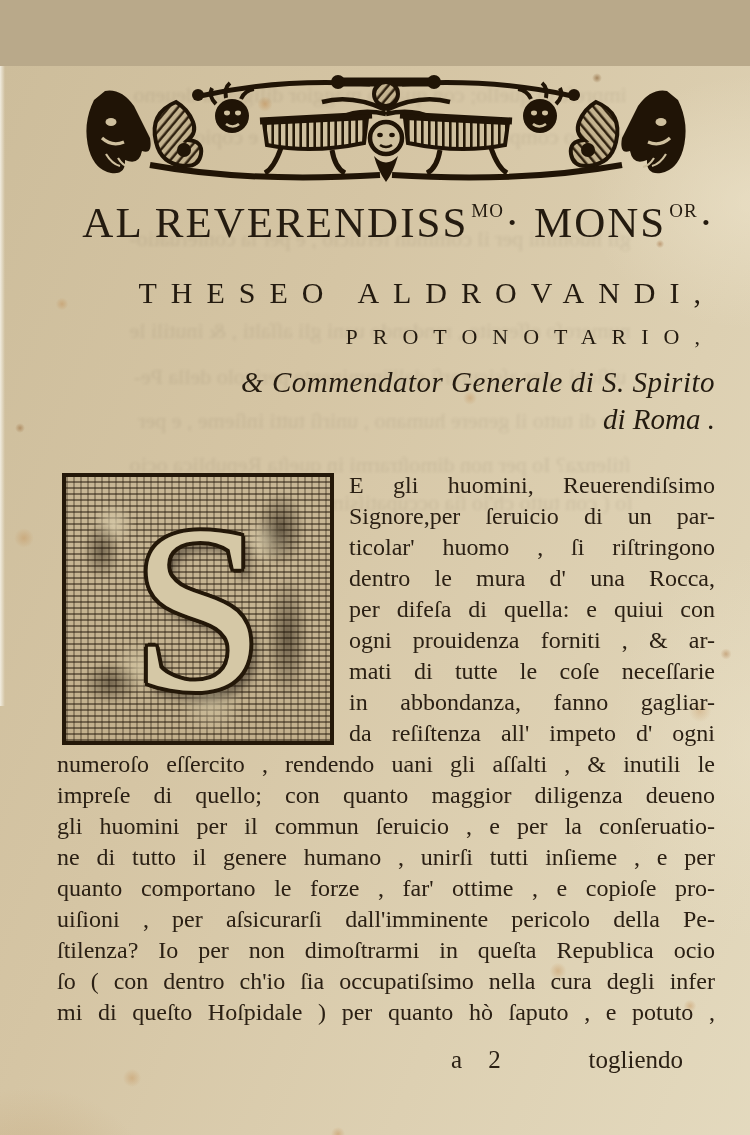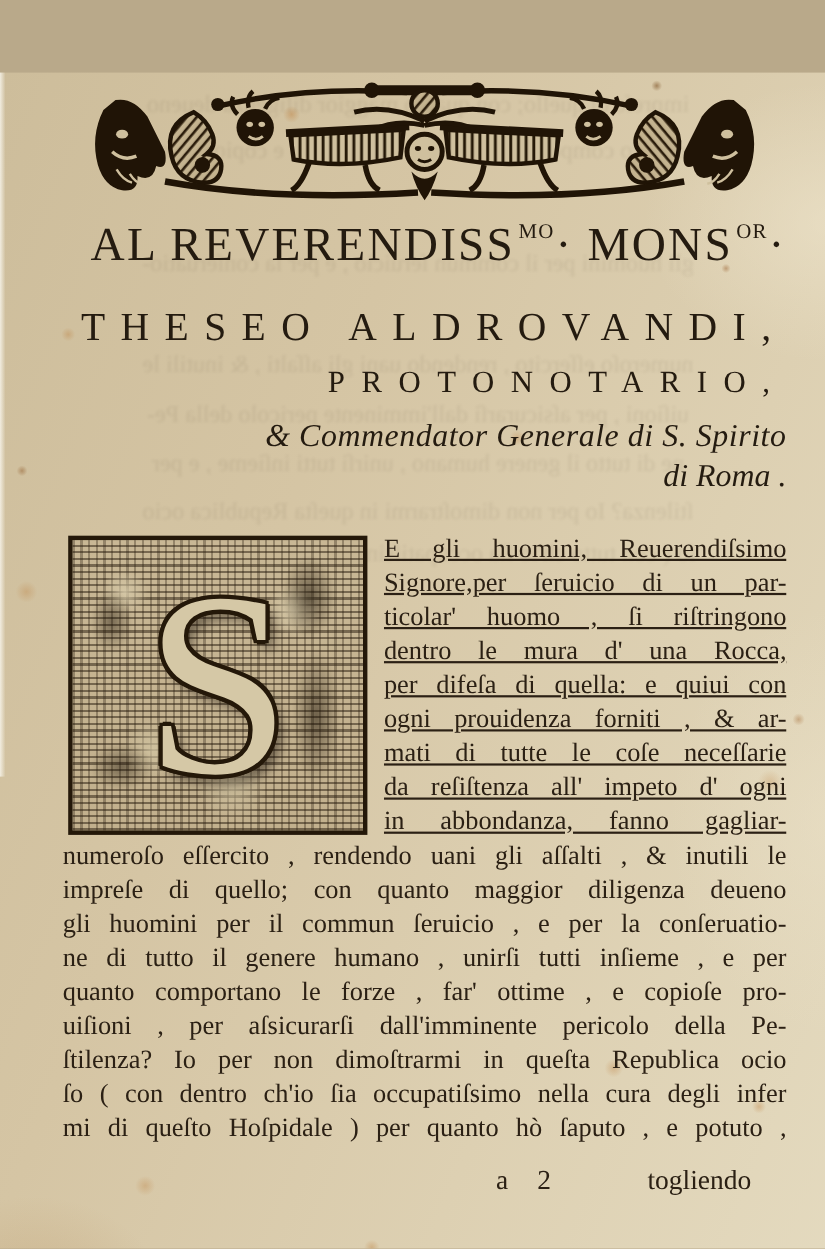--- a/index.html
+++ b/index.html
@@ -47,29 +47,29 @@
 
   .heading { text-align:right; }
   .title-line1 {
     margin-top:14px; font-size:43px; letter-spacing:2px; white-space:nowrap;
     color:#241b10; font-weight:normal;
   }
   .title-line1 .sup {
     display:inline-block; font-size:19px; letter-spacing:1px;
     position:relative; top:-1.05em; margin:0 1px 0 3px;
   }
-  .title-line2 { margin-top:4px; font-size:36px; letter-spacing:14px; color:#241b10; white-space:nowrap; }
-  .title-line3 { margin-top:14px; font-size:28px; letter-spacing:15px; color:#241b10; white-space:nowrap; }
+  .title-line2 { margin-top:4px; font-size:30px; letter-spacing:14px; color:#241b10; white-space:nowrap; }
+  .title-line3 { margin-top:14px; font-size:22px; letter-spacing:15px; color:#241b10; white-space:nowrap; }
   .dedication1 { margin-top:16px; font-style:italic; font-size:29px; letter-spacing:.5px; color:#241b10; }
   .dedication2 { margin-top:4px;  font-style:italic; font-size:29px; color:#241b10; }
 
   .body-text { position:relative; margin-top:34px; font-size:24px; color:#2b2014; }
   .bline { height:31px; line-height:31px; white-space:nowrap; }
   .jline { text-align:justify; text-align-last:justify; white-space:normal; overflow:hidden; }
-  .indent { margin-left:292px;text-decoration:underline; }
+  .indent { margin-left:292px; }
 
   .dropcap-box {
     position:absolute; left:5px; top:3px; width:272px; height:272px;
     border:4px solid #241809; box-sizing:border-box;
     background-image:
       radial-gradient(circle 30px at 76% 24%, rgba(216,203,170,.95), rgba(216,203,170,0) 80%),
       radial-gradient(circle 26px at 18% 18%, rgba(214,201,168,.85), rgba(214,201,168,0) 80%),
       radial-gradient(circle 34px at 28% 72%, rgba(210,197,162,.80), rgba(210,197,162,0) 80%),
       radial-gradient(circle 40px at 55% 85%, rgba(205,192,158,.75), rgba(205,192,158,0) 80%),
       repeating-linear-gradient(0deg,  rgba(38,26,12,.50) 0 2px, rgba(38,26,12,0) 2px 6px),
@@ -182,22 +182,22 @@
       <div class="dropcap-box">
         <span class="dropcap-letter">S</span>
       </div>
       <div class="bline jline indent">E gli huomini, Reuerendiſsimo</div>
       <div class="bline jline indent">Signore,per ſeruicio di un par-</div>
       <div class="bline jline indent">ticolar' huomo , ſi riſtringono</div>
       <div class="bline jline indent">dentro le mura d' una Rocca,</div>
       <div class="bline jline indent">per difeſa di quella: e quiui con</div>
       <div class="bline jline indent">ogni prouidenza forniti , &amp; ar-</div>
       <div class="bline jline indent">mati di tutte le coſe neceſſarie</div>
+      <div class="bline jline indent">in abbondanza, fanno gagliar-</div>
       <div class="bline jline indent">da reſiſtenza all' impeto d' ogni</div>
-      <div class="bline jline indent">in abbondanza, fanno gagliar-</div>
       <div class="bline jline">numeroſo eſſercito , rendendo uani gli aſſalti , &amp; inutili le</div>
       <div class="bline jline">impreſe di quello; con quanto maggior diligenza deueno</div>
       <div class="bline jline">gli huomini per il commun ſeruicio , e per la conſeruatio-</div>
       <div class="bline jline">ne di tutto il genere humano , unirſi tutti inſieme , e per</div>
       <div class="bline jline">quanto comportano le forze , far' ottime , e copioſe pro-</div>
       <div class="bline jline">uiſioni , per aſsicurarſi dall'imminente pericolo della Pe-</div>
       <div class="bline jline">ſtilenza? Io per non dimoſtrarmi in queſta Republica ocio</div>
       <div class="bline jline">ſo ( con dentro ch'io ſia occupatiſsimo nella cura degli infer</div>
       <div class="bline jline">mi di queſto Hoſpidale ) per quanto hò ſaputo , e potuto ,</div>
     </div>

